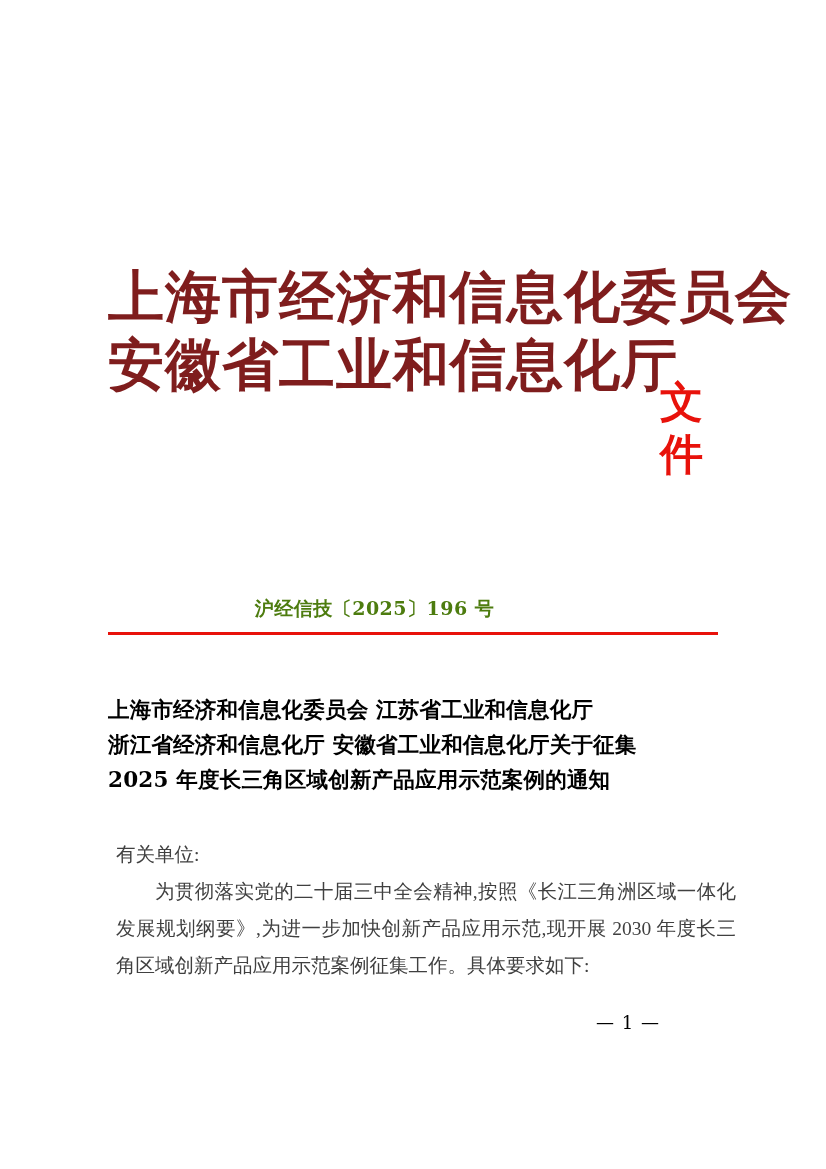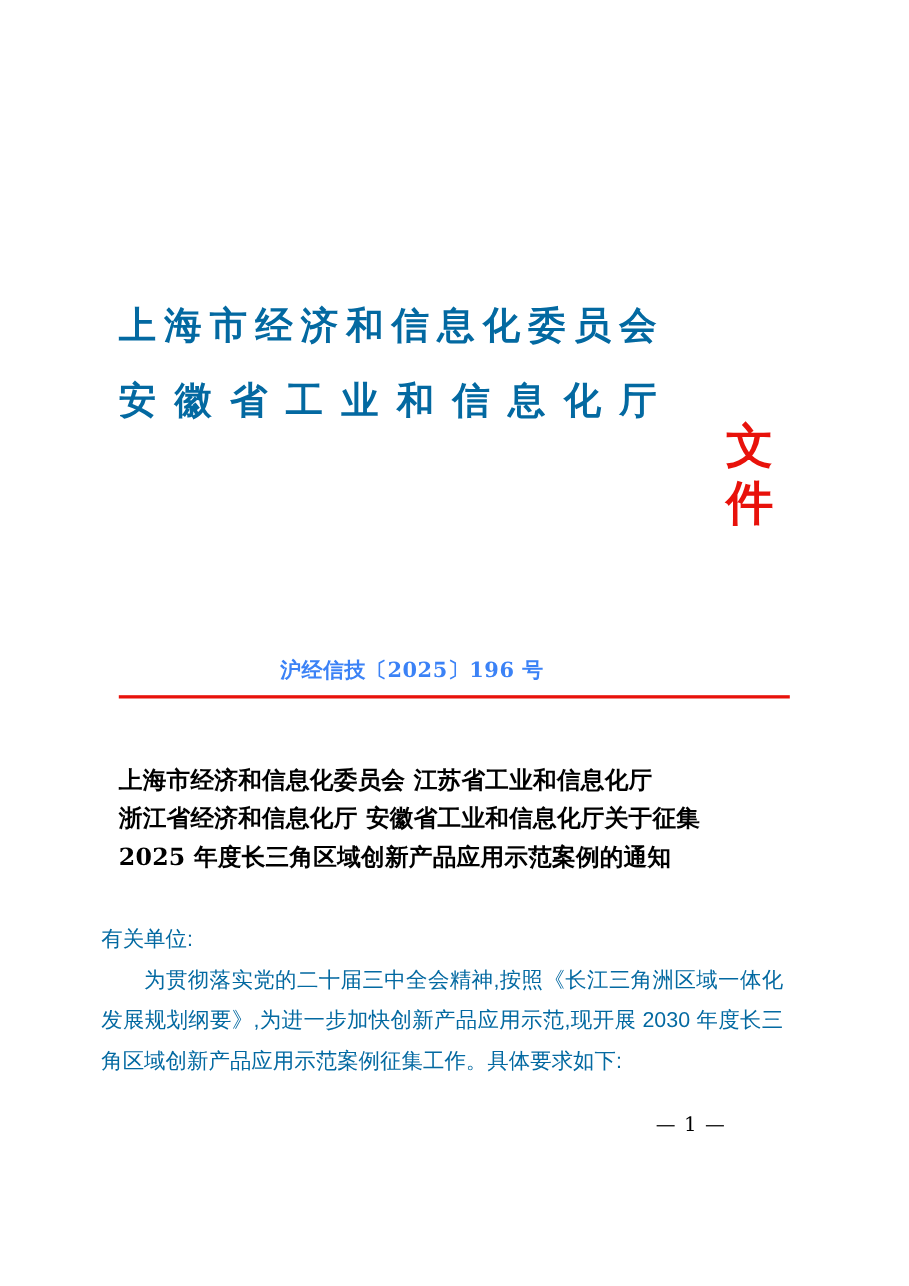--- a/index.html
+++ b/index.html
@@ -32,57 +32,57 @@
     width: 610px;
     height: 290px;
   }
   .masthead-lines {
     position: absolute;
     left: 0;
     top: 0;
     width: 498px;
   }
   .mh-line {
-    color: #0369a1;
+    color: #7f1d1d;
     font-family: "DejaVu Serif", "Liberation Serif", serif;
     font-weight: bold;
-    font-size: 34px;
+    font-size: 56px;
     line-height: 68px;
     letter-spacing: 1px;
     white-space: nowrap;
     text-align: justify;
     text-align-last: justify;
     display: block;
     width: 490px;
   }
   .mh-wen {
     position: absolute;
     right: 6px;
     top: 118px;
     color: #e8120b;
-    font-family: Liberation Sans, sans-serif;
+    font-family: Liberation Mono, monospace;
     font-weight: bold;
     font-size: 43px;
     line-height: 52px;
     letter-spacing: 1px;
     text-align: center;
     width: 60px;
   }
 
   
   .docnum {
     position: absolute;
     left: 0;
     top: 596px;
     width: 749px;
     text-align: center;
     font-family: "DejaVu Serif", "Liberation Serif", serif;
     font-size: 19px;
     font-weight: bold;
-    color: #3b82f6;
+    color: #4d7c0f;
     letter-spacing: 0.5px;
   }
 
   
   .red-rule {
     position: absolute;
     left: 108px;
     top: 632px;
     width: 610px;
     height: 3px;
@@ -101,27 +101,27 @@
     font-size: 21.5px;
     line-height: 35px;
     color: #000;
     letter-spacing: 0.2px;
   }
   .title div { white-space: nowrap; }
 
   
   .body-text {
     position: absolute;
-    left: 92px;
+    left: 116px;
     top: 836px;
     width: 620px;
-    font-family: Liberation Sans, sans-serif;
+    font-family: Liberation Serif, serif;
     font-size: 19.5px;
     line-height: 37px;
-    color: #0369a1;
+    color: #404040;
   }
   .body-text p { margin: 0; }
   .p-indent { text-indent: 2em; text-align: justify; }
 
   
   .pagenum {
     position: absolute;
     left: 0;
     top: 1012px;
     width: 826px;

